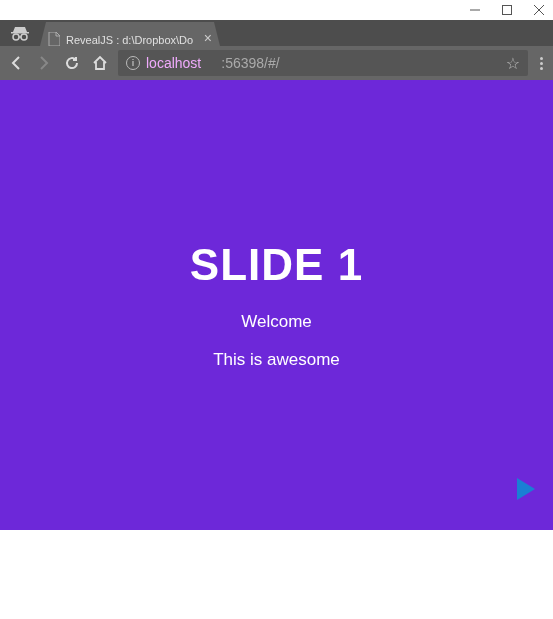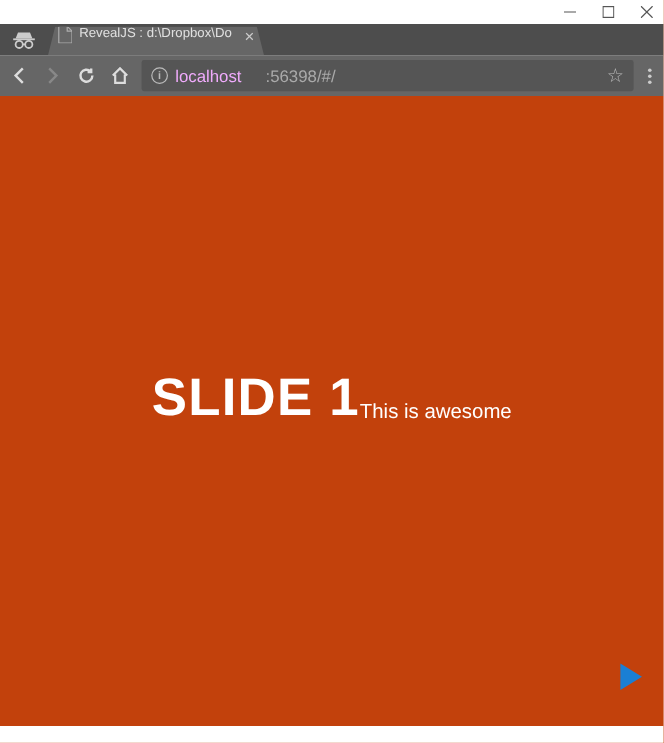--- a/index.html
+++ b/index.html
@@ -39,21 +39,21 @@
       height: 26px;
       display: flex;
       align-items: center;
       justify-content: center;
     }
     .tab {
       background: #666;
       height: 24px;
       min-width: 180px;
       display: flex;
-      align-items: flex-start;
+      align-items: flex-end;
       padding: 0 8px;
       color: #e0e0e0;
       font-size: 11px;
       gap: 6px;
       position: relative;
       clip-path: polygon(6px 0, calc(100% - 6px) 0, 100% 100%, 0 100%);
     }
     .tab .page-icon { width: 12px; height: 14px; opacity: 0.7; }
     .tab-title { flex: 1; white-space: nowrap; overflow: hidden; }
     .tab-close { color: #ccc; font-size: 14px; }
@@ -93,25 +93,26 @@
     }
     .url-text { color: #ddd; font-size: 14px; }
     .url-host { color: #f0abfc; }
     .url-rest { color: #aaa; padding-left: 20px; }
     .star-btn { color: #bbb; }
     .menu-btn { color: #ccc; display: flex; flex-direction: column; gap: 2px; padding: 0 4px; }
     .menu-dot { width: 3px; height: 3px; background: #ccc; border-radius: 50%; }
     
     
     .content {
-      height: 525px;
-      background: #c2410c;
+      height: 450px;
+      background: #6d28d9;
       color: #fff;
       position: relative;
       display: flex;
+      flex-direction: column;
       align-items: center;
       justify-content: center;
     }
     .slide-title {
       font-size: 44px;
       font-weight: 800;
       letter-spacing: 1px;
       margin-bottom: 22px;
     }
     .slide-sub {
@@ -216,17 +217,18 @@
   </div>
   <div class="menu-btn">
     <div class="menu-dot"></div>
       <div class="menu-dot"></div>
       <div class="menu-dot"></div>
   </div>
 </div>
 
 <div class="content">
   <div class="slide-title">SLIDE 1</div>
+  <div class="slide-sub">Welcome</div>
   <div class="slide-text">
     <span>This is </span><span class="bold">awesome</span>
   </div>
   <div class="nav-arrow"></div>
 </div>
 
 </body></html>

